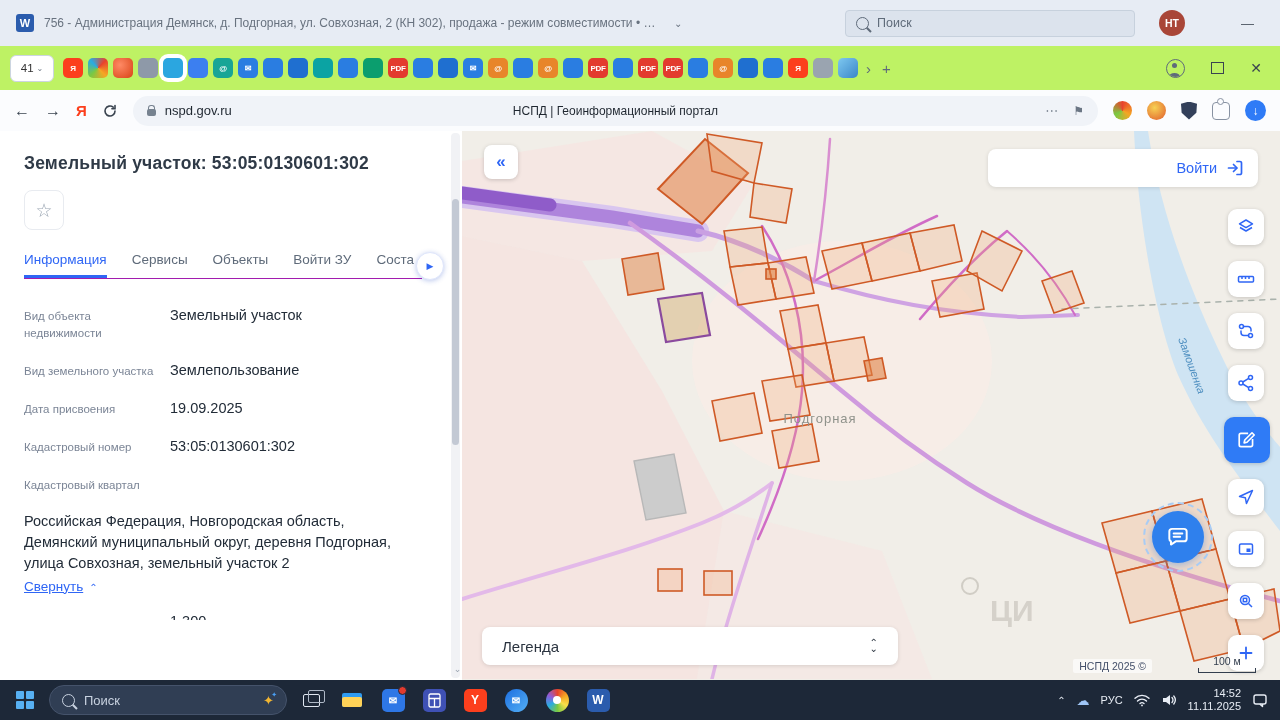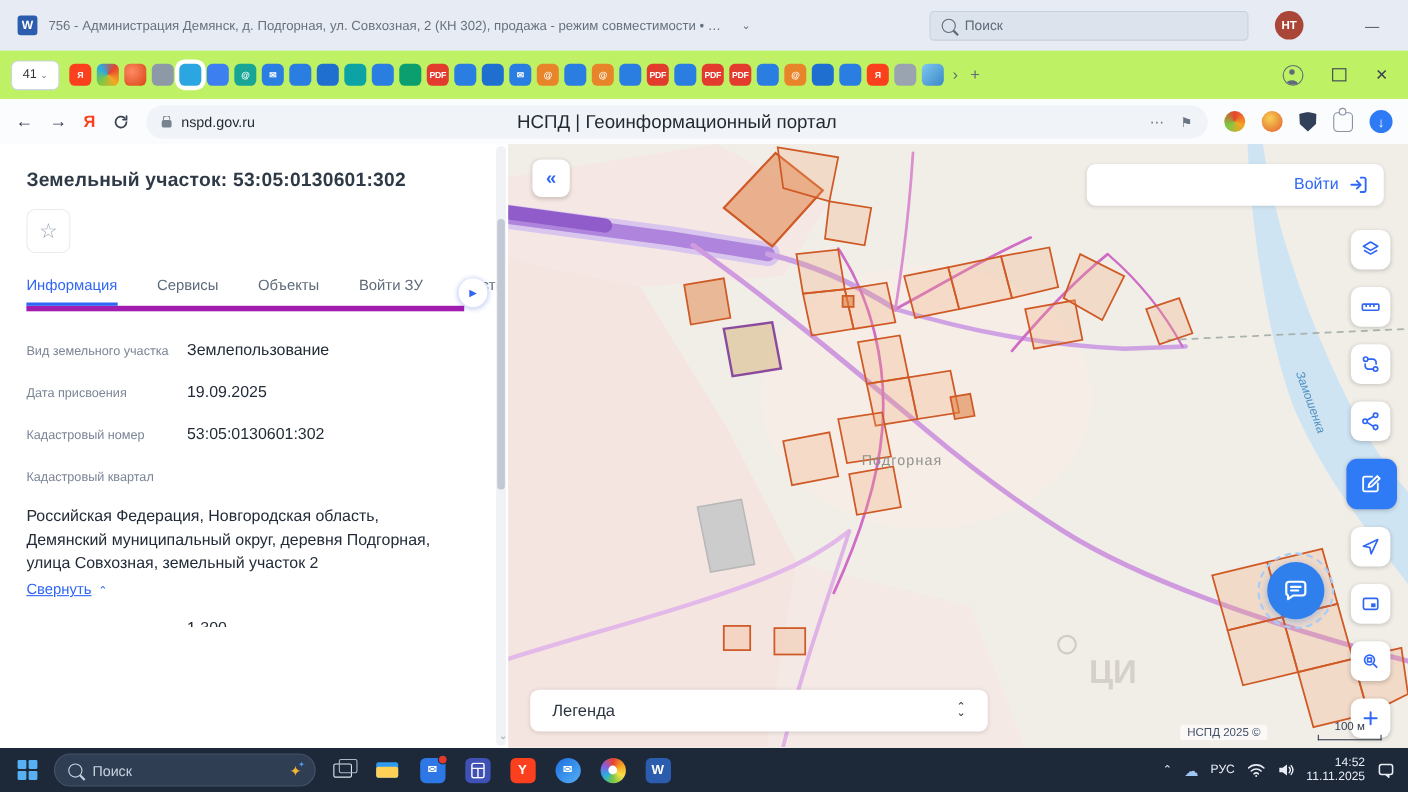--- a/index.html
+++ b/index.html
@@ -35,37 +35,37 @@
   .max-box{width:11px;height:10px;border:1.5px solid #3a4450;}
   .close-x{color:#3a4450;font-size:14px;}
   
   .toolbar{height:41px;background:#fbfcfe;border-bottom:1px solid #e2e6eb;display:flex;align-items:center;padding:0 14px;gap:15px;}
   .nav-arrow{font-size:16px;color:#3a4450;}
   .ya-btn{color:#fc3f1d;font-weight:bold;font-size:15px;}
   .addr{flex:1;height:30px;background:#f0f3f8;border-radius:15px;display:flex;align-items:center;padding:0 14px;position:relative;}
   .lock{width:9px;height:7px;background:#76828f;border-radius:2px;position:relative;margin-top:4px;flex:0 0 auto;}
   .lock::before{content:"";position:absolute;top:-4px;left:1px;width:5px;height:5px;border:1.5px solid #76828f;border-bottom:none;border-radius:3px 3px 0 0;}
   .url{font-size:13px;color:#1f2730;margin-left:9px;}
-  .addr-title{position:absolute;left:100px;right:100px;text-align:center;font-size:17px;color:#1f2730;white-space:nowrap;overflow:hidden;}
+  .addr-title{position:absolute;left:100px;right:100px;text-align:center;font-size:12px;color:#1f2730;white-space:nowrap;overflow:hidden;}
   .addr-right{margin-left:auto;display:flex;align-items:center;gap:14px;color:#6b7684;}
   .ellipsis{font-size:13px;letter-spacing:1px;}
   .bookmark{font-size:12px;}
   .ext-a{width:19px;height:19px;border-radius:50%;background:conic-gradient(#e8432d,#f5a623,#7ac943,#e8432d);}
   .ext-b{width:19px;height:19px;border-radius:50%;background:radial-gradient(circle at 40% 35%,#f7d154,#e05b2b);}
   .ext-shield{width:16px;height:18px;background:#33405a;clip-path:polygon(50% 0,100% 12%,96% 62%,50% 100%,4% 62%,0 12%);}
   .ext-puzzle{width:16px;height:16px;border:1.6px solid #8892a2;border-radius:4px;position:relative;}
   .ext-puzzle::before{content:"";position:absolute;top:-5px;left:4px;width:5px;height:5px;background:#fbfcfe;border:1.6px solid #8892a2;border-radius:50%;}
   .dl-btn{width:21px;height:21px;border-radius:50%;background:#2f7bf6;color:#fff;font-size:12px;display:flex;align-items:center;justify-content:center;}
   
   .content{position:absolute;top:131px;bottom:40px;left:0;right:0;display:flex;}
   .panel{width:462px;background:#fff;position:relative;padding:14px 40px 0 24px;box-sizing:border-box;flex:0 0 auto;}
   .panel h1{font-size:17.5px;font-weight:600;color:#2f3a47;margin:8px 0 16px;letter-spacing:.2px;}
   .star-btn{width:38px;height:38px;border:1px solid #e8ebf0;border-radius:8px;display:flex;align-items:center;justify-content:center;
     color:#9aa5b2;font-size:19px;margin-bottom:22px;background:#fff;}
-  .ptabs{display:flex;gap:36px;border-bottom:5px solid #a21caf;position:relative;}
+  .ptabs{display:flex;gap:25px;border-bottom:1px solid #a21caf;position:relative;}
   .ptab{font-size:13.5px;color:#5f6b7a;padding-bottom:11px;white-space:nowrap;}
   .ptab.active{color:#2f66f5;border-bottom:3px solid #2f66f5;padding-bottom:8px;font-weight:500;}
   .tab-next{position:absolute;right:-22px;top:0;width:26px;height:26px;border-radius:50%;background:#fff;border:1px solid #dfe6fb;
     box-shadow:0 1px 5px rgba(40,80,200,.3);color:#2f66f5;font-size:9px;display:flex;align-items:center;justify-content:center;}
   .fields{margin-top:26px;}
   .field{display:flex;margin-bottom:17px;}
   .lbl{width:146px;padding-right:10px;box-sizing:border-box;font-size:11.5px;color:#7b8596;line-height:1.5;padding-top:3px;flex:0 0 auto;}
   .val{flex:1;font-size:14.5px;color:#222c38;line-height:1.45;}
   .collapse-link{display:inline-block;color:#2f66f5;font-size:13.5px;text-decoration:underline;margin-top:3px;}
   .collapse-chev{color:#2f66f5;font-size:10px;text-decoration:none;margin-left:6px;}
@@ -217,20 +217,24 @@
         <span class="ptab active">Информация</span>
         <span class="ptab">Сервисы</span>
         <span class="ptab">Объекты</span>
         <span class="ptab">Войти ЗУ</span>
         <span class="ptab">Соста</span>
         <span class="tab-next">
             <span>▶</span>
           </span>
       </div>
       <div class="fields">
+        <div class="field">
+          <div class="lbl">Вид объекта недвижимости</div>
+          <div class="val">Земельный участок</div>
+        </div>
         <div class="field">
           <div class="lbl">Вид земельного участка</div>
           <div class="val">Землепользование</div>
         </div>
         <div class="field">
           <div class="lbl">Дата присвоения</div>
           <div class="val">19.09.2025</div>
         </div>
         <div class="field">
           <div class="lbl">Кадастровый номер</div>

